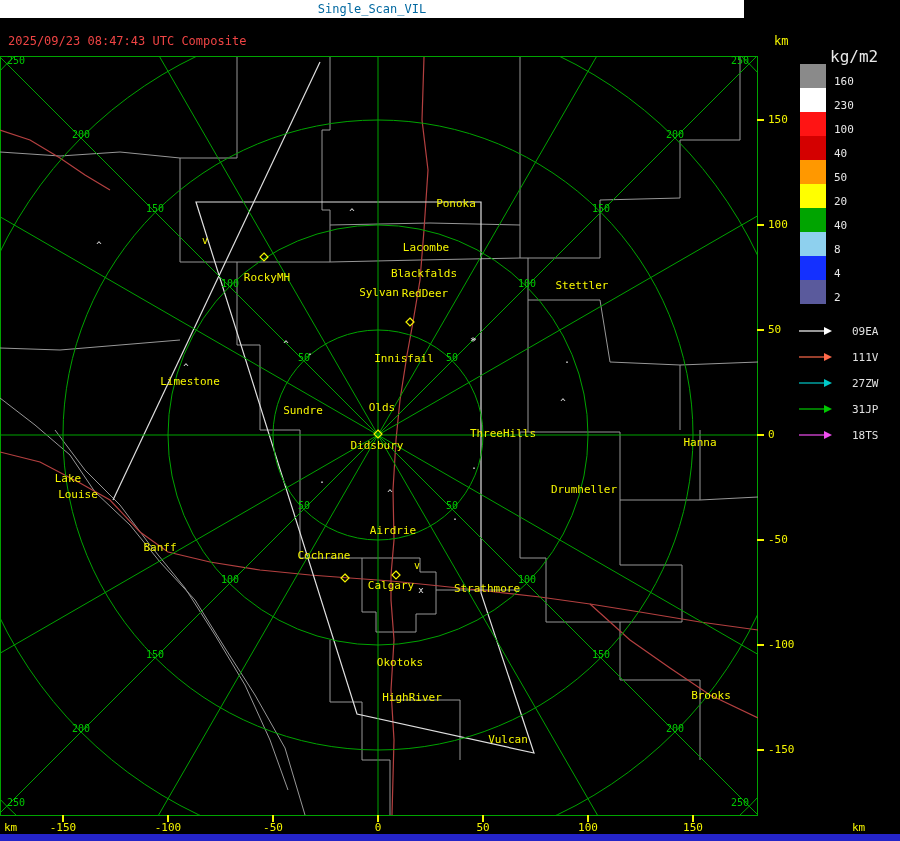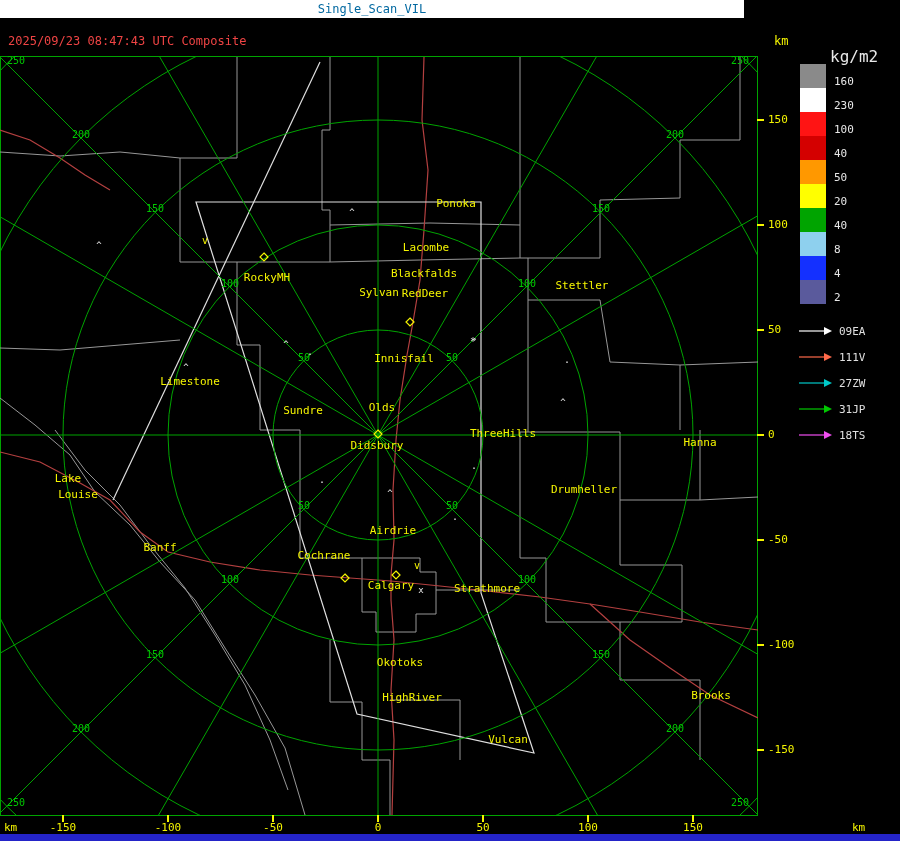--- a/index.html
+++ b/index.html
@@ -15,21 +15,21 @@
   .axis-label.center{width:40px;text-align:center;}
   .tick-r{position:absolute;width:7px;height:2px;background:#f5f500;}
   .tick-b{position:absolute;width:2px;height:7px;background:#f5f500;}
   .cb-unit{position:absolute;left:830px;top:47px;color:#e8e8e8;font-size:16px;}
   #colorbar{position:absolute;left:800px;top:64px;}
   .cb-row{display:flex;align-items:flex-end;height:24px;}
   .cb-swatch{width:26px;height:24px;}
   .cb-label{margin-left:8px;color:#e8e8e8;font-size:11px;}
   #stations{position:absolute;left:798px;top:318px;}
   .st-row{display:flex;align-items:center;height:26px;}
-  .st-label{margin-left:7px;color:#e0e0e0;font-size:11px;}
+  .st-label{margin-left:20px;color:#e0e0e0;font-size:11px;}
   #right-axis,#bottom-axis{position:absolute;left:0;top:0;}
   .km-bl{position:absolute;left:4px;top:821px;color:#f5f500;font-size:11px;}
   .km-br{position:absolute;left:852px;top:821px;color:#f5f500;font-size:11px;}
   .bottombar{position:absolute;left:0;top:834px;width:900px;height:7px;background:#2424c8;}
 </style>
 </head>
 <body>
 
 <div class="titlebar">
   <span>Single_Scan_VIL</span>

